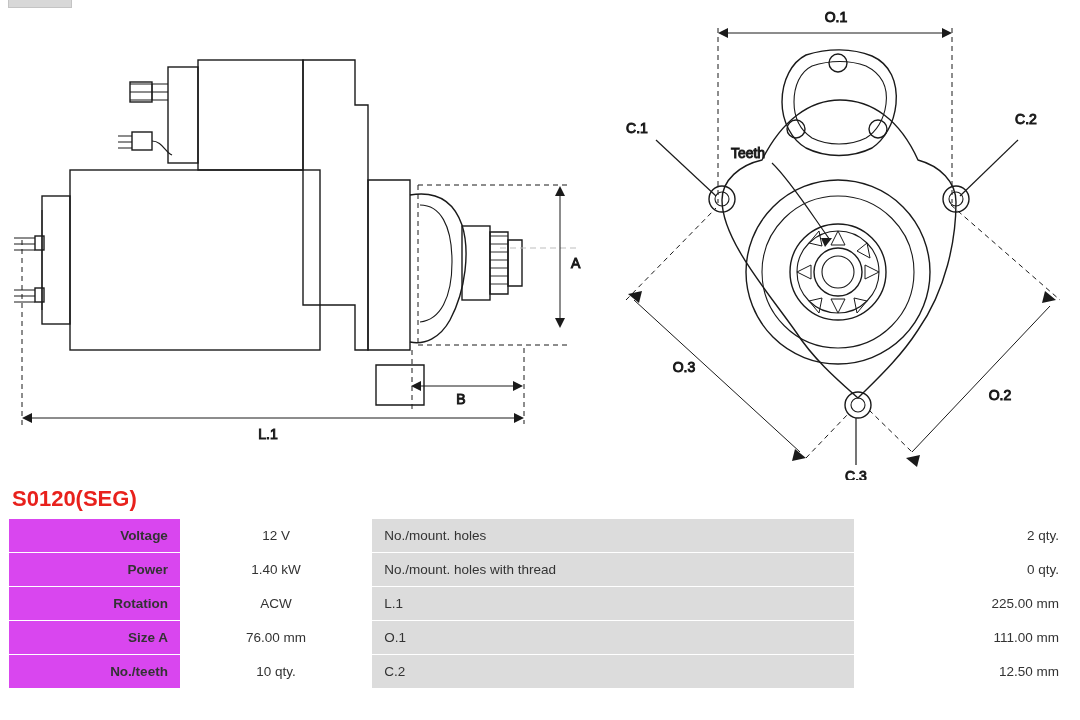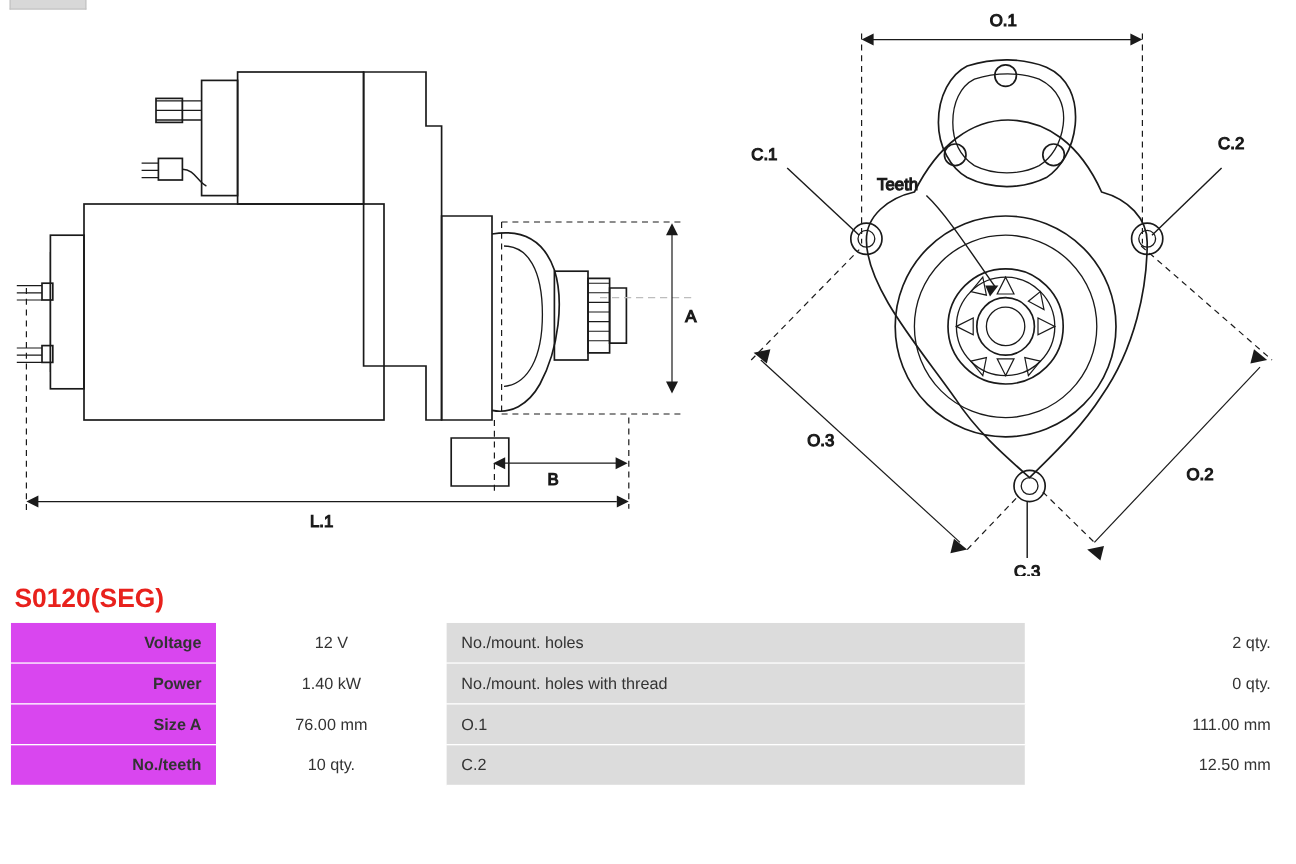--- a/index.html
+++ b/index.html
@@ -249,20 +249,26 @@
         <td class="label2">No./mount. holes</td>
         <td class="value2">2 qty.</td>
       </tr>
       <tr>
         <td class="label">Power</td>
         <td class="value">1.40 kW</td>
         <td class="label2">No./mount. holes with thread</td>
         <td class="value2">0 qty.</td>
       </tr>
       <tr>
+        <td class="label">Rotation</td>
+        <td class="value">ACW</td>
+        <td class="label2">L.1</td>
+        <td class="value2">225.00 mm</td>
+      </tr>
+      <tr>
         <td class="label">Size A</td>
         <td class="value">76.00 mm</td>
         <td class="label2">O.1</td>
         <td class="value2">111.00 mm</td>
       </tr>
       <tr>
         <td class="label">No./teeth</td>
         <td class="value">10 qty.</td>
         <td class="label2">C.2</td>
         <td class="value2">12.50 mm</td>

